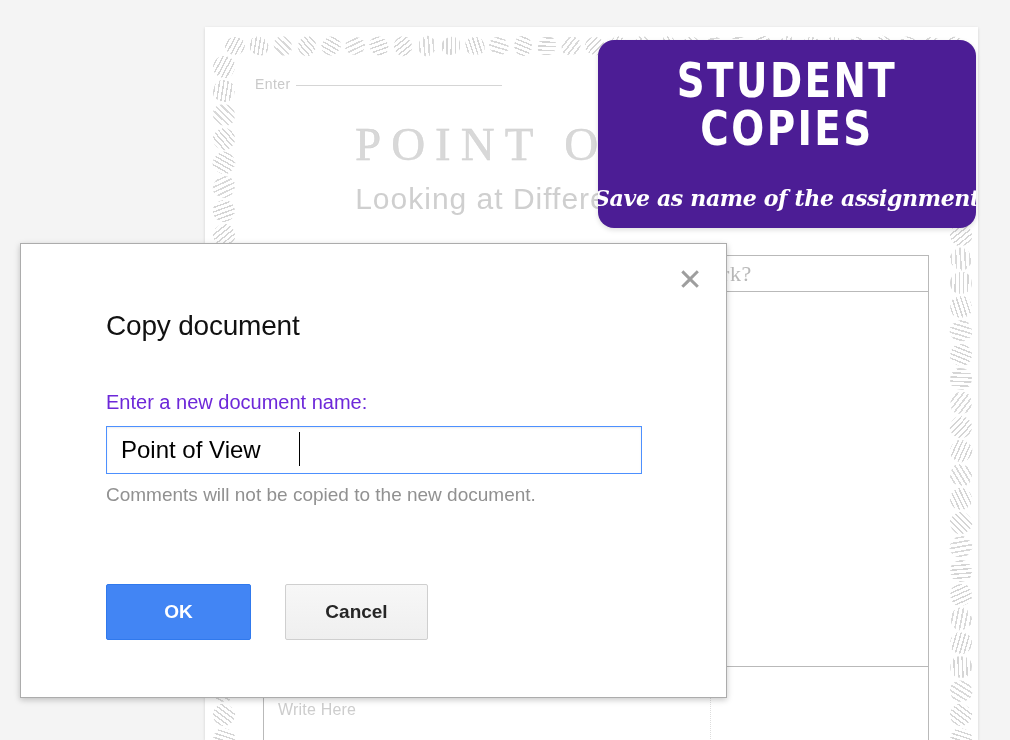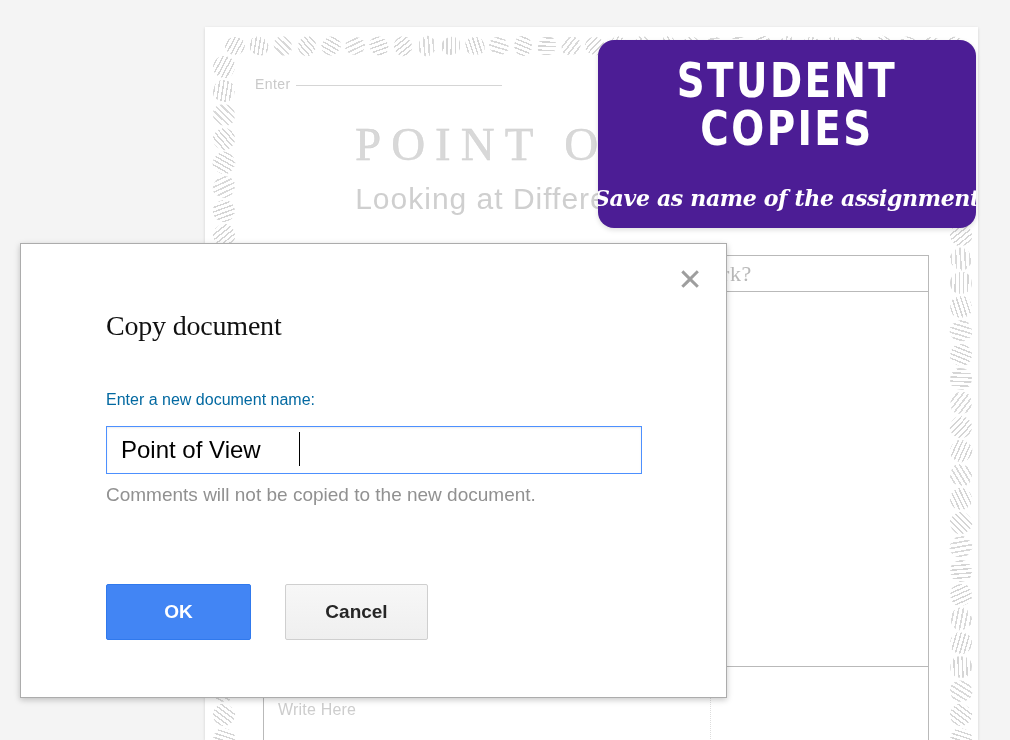--- a/index.html
+++ b/index.html
@@ -209,28 +209,28 @@
     line-height: 1;
     font-family: "Liberation Sans", sans-serif;
     cursor: pointer;
     user-select: none;
   }
   #dialog-title {
     position: absolute;
     left: 85px; top: 66px;
     font-size: 28px;
     color: #111111;
-    font-family: Liberation Serif, serif;
+    font-family: Liberation Sans, sans-serif;
     letter-spacing: -0.2px;
   }
   #field-label {
     position: absolute;
     left: 85px; top: 147px;
-    font-size: 16px;
-    color: #0369a1;
+    font-size: 20px;
+    color: #6d28d9;
     font-family: "Liberation Sans", sans-serif;
   }
   #name-input {
     position: absolute;
     left: 85px; top: 182px;
     width: 536px; height: 48px;
     border: 1px solid #4d90fe;
     box-shadow: inset 0 1px 2px rgba(0,0,0,0.08);
     background: #ffffff;
     padding: 0 14px;

